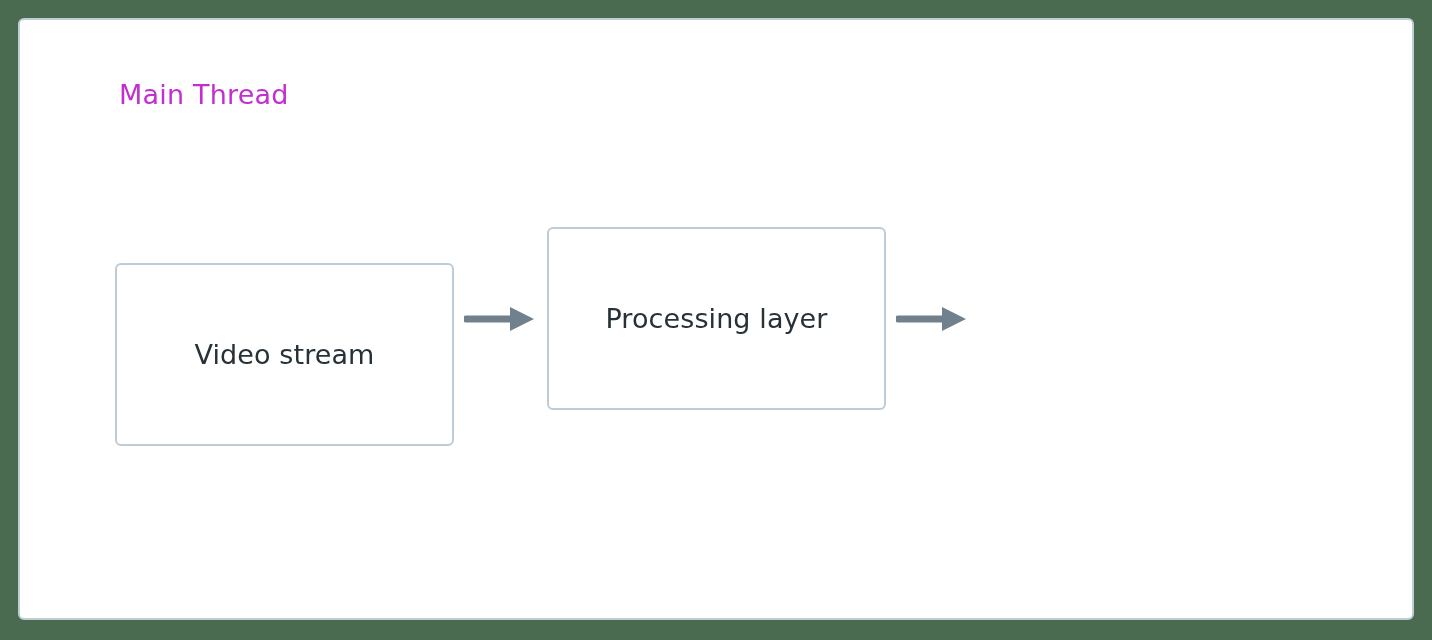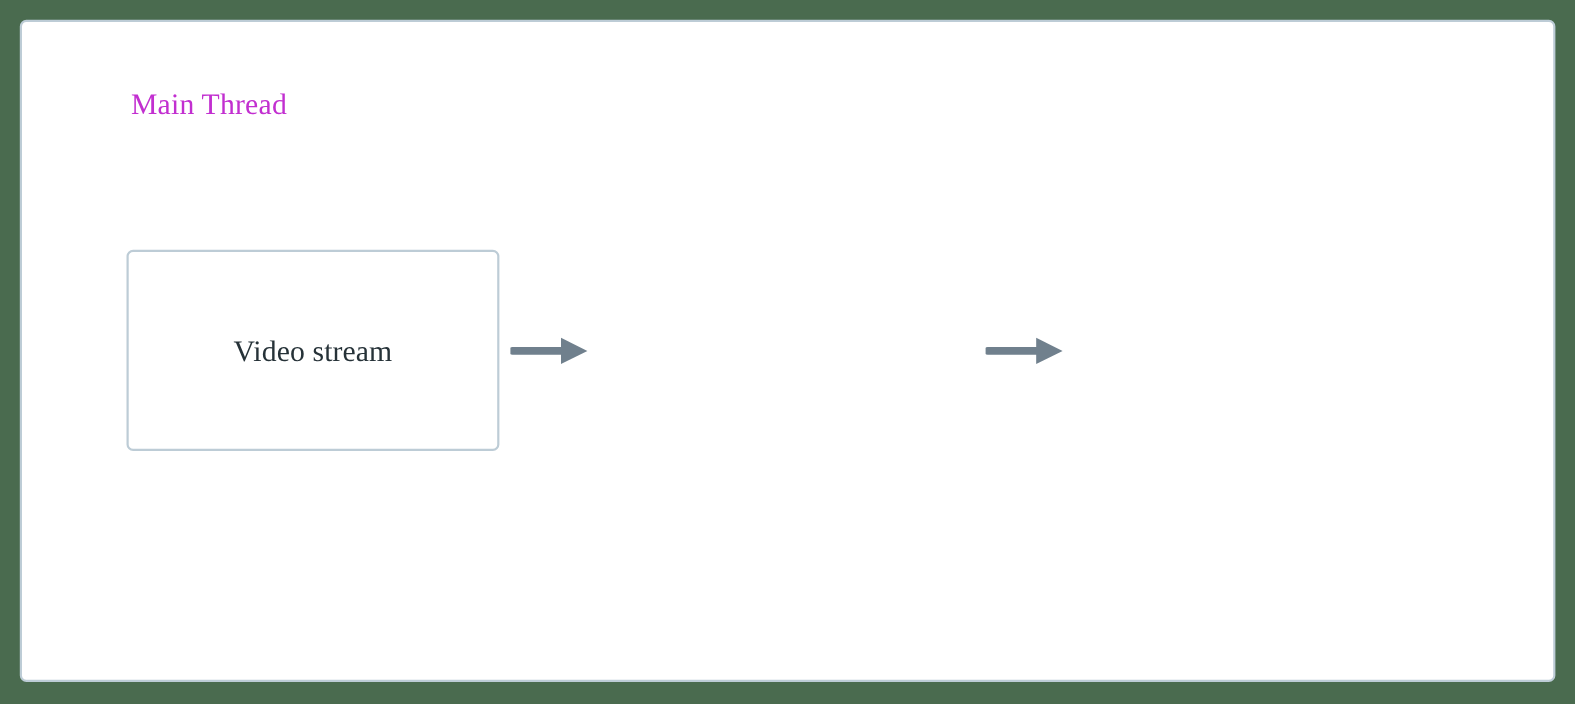--- a/index.html
+++ b/index.html
@@ -11,21 +11,20 @@
     height: 640px;
     background: #4a6b4f;
     font-family: "DejaVu Sans", sans-serif;
     overflow: hidden;
   }
 
   .canvas {
     position: relative;
     width: 1432px;
     height: 528px;
-    font-family: Liberation Serif, serif;
   }
 
   
   .subgraph {
     position: absolute;
     left: 18px;
     top: 18px;
     width: 1396px;
     height: 602px;
     box-sizing: border-box;
@@ -60,21 +59,21 @@
   }
 
   .node-label {
     font-size: 27px;
     line-height: 34px;
     color: #263238;
     white-space: nowrap;
     letter-spacing: 0.1px;
   }
 
-  #node-video    { left: 115px;  width: 339px; }
+  #node-video    { left: 115px;  width: 339px; margin-top: 36px; }
   #node-process  { left: 547px;  width: 339px; }
   #node-decoder  { left: 977px;  width: 342px; }
 
   
   .arrow {
     position: absolute;
     top: 303px;
     width: 72px;
     height: 32px;
   }
@@ -98,20 +97,23 @@
     <span class="node-label">Video stream</span>
   </div>
 
   <div class="arrow" id="arrow-1">
     <svg width="72" height="32" viewBox="0 0 72 32" xmlns="http://www.w3.org/2000/svg">
       <line x1="2" y1="16" x2="50" y2="16" stroke="#70808d" stroke-width="7" stroke-linecap="round"></line>
       <polygon points="46,4 70,16 46,28" fill="#70808d"></polygon>
     </svg>
   </div>
 
+  <div class="node" id="node-process">
+    <span class="node-label">Processing layer</span>
+  </div>
 
   <div class="arrow" id="arrow-2">
     <svg width="72" height="32" viewBox="0 0 72 32" xmlns="http://www.w3.org/2000/svg">
       <line x1="2" y1="16" x2="50" y2="16" stroke="#70808d" stroke-width="7" stroke-linecap="round"></line>
       <polygon points="46,4 70,16 46,28" fill="#70808d"></polygon>
     </svg>
   </div>
 
 
 </div>

